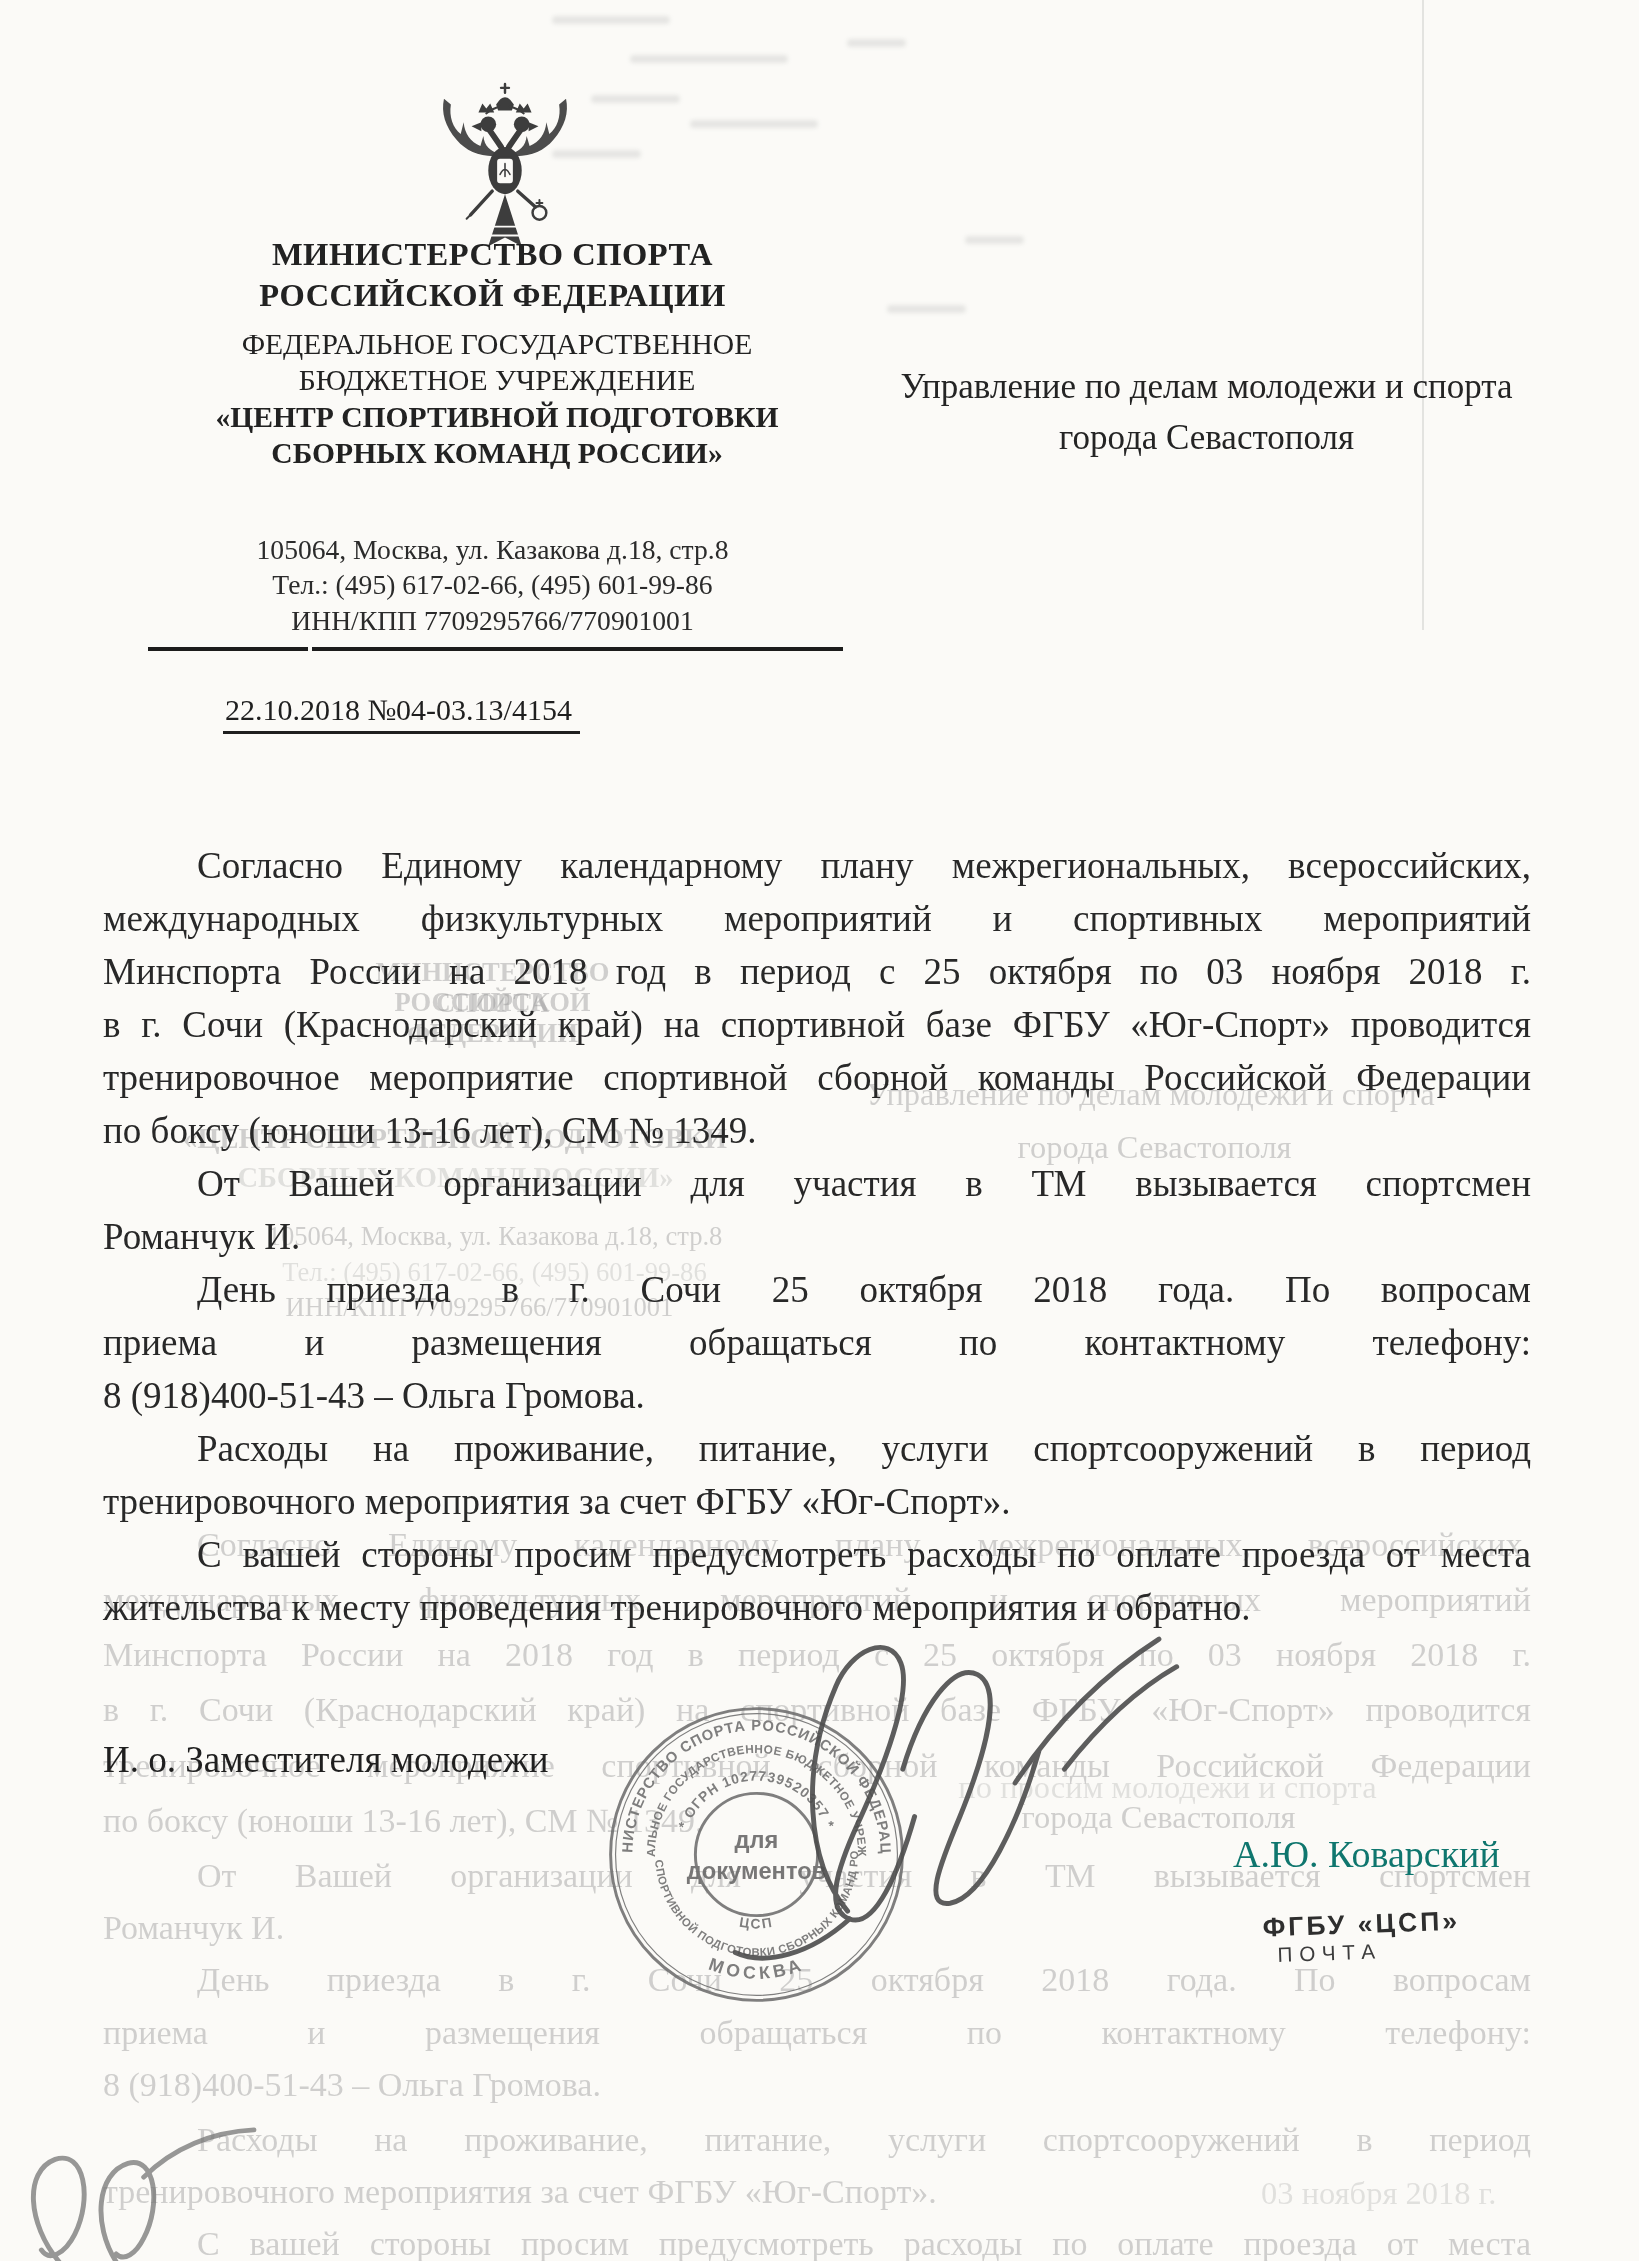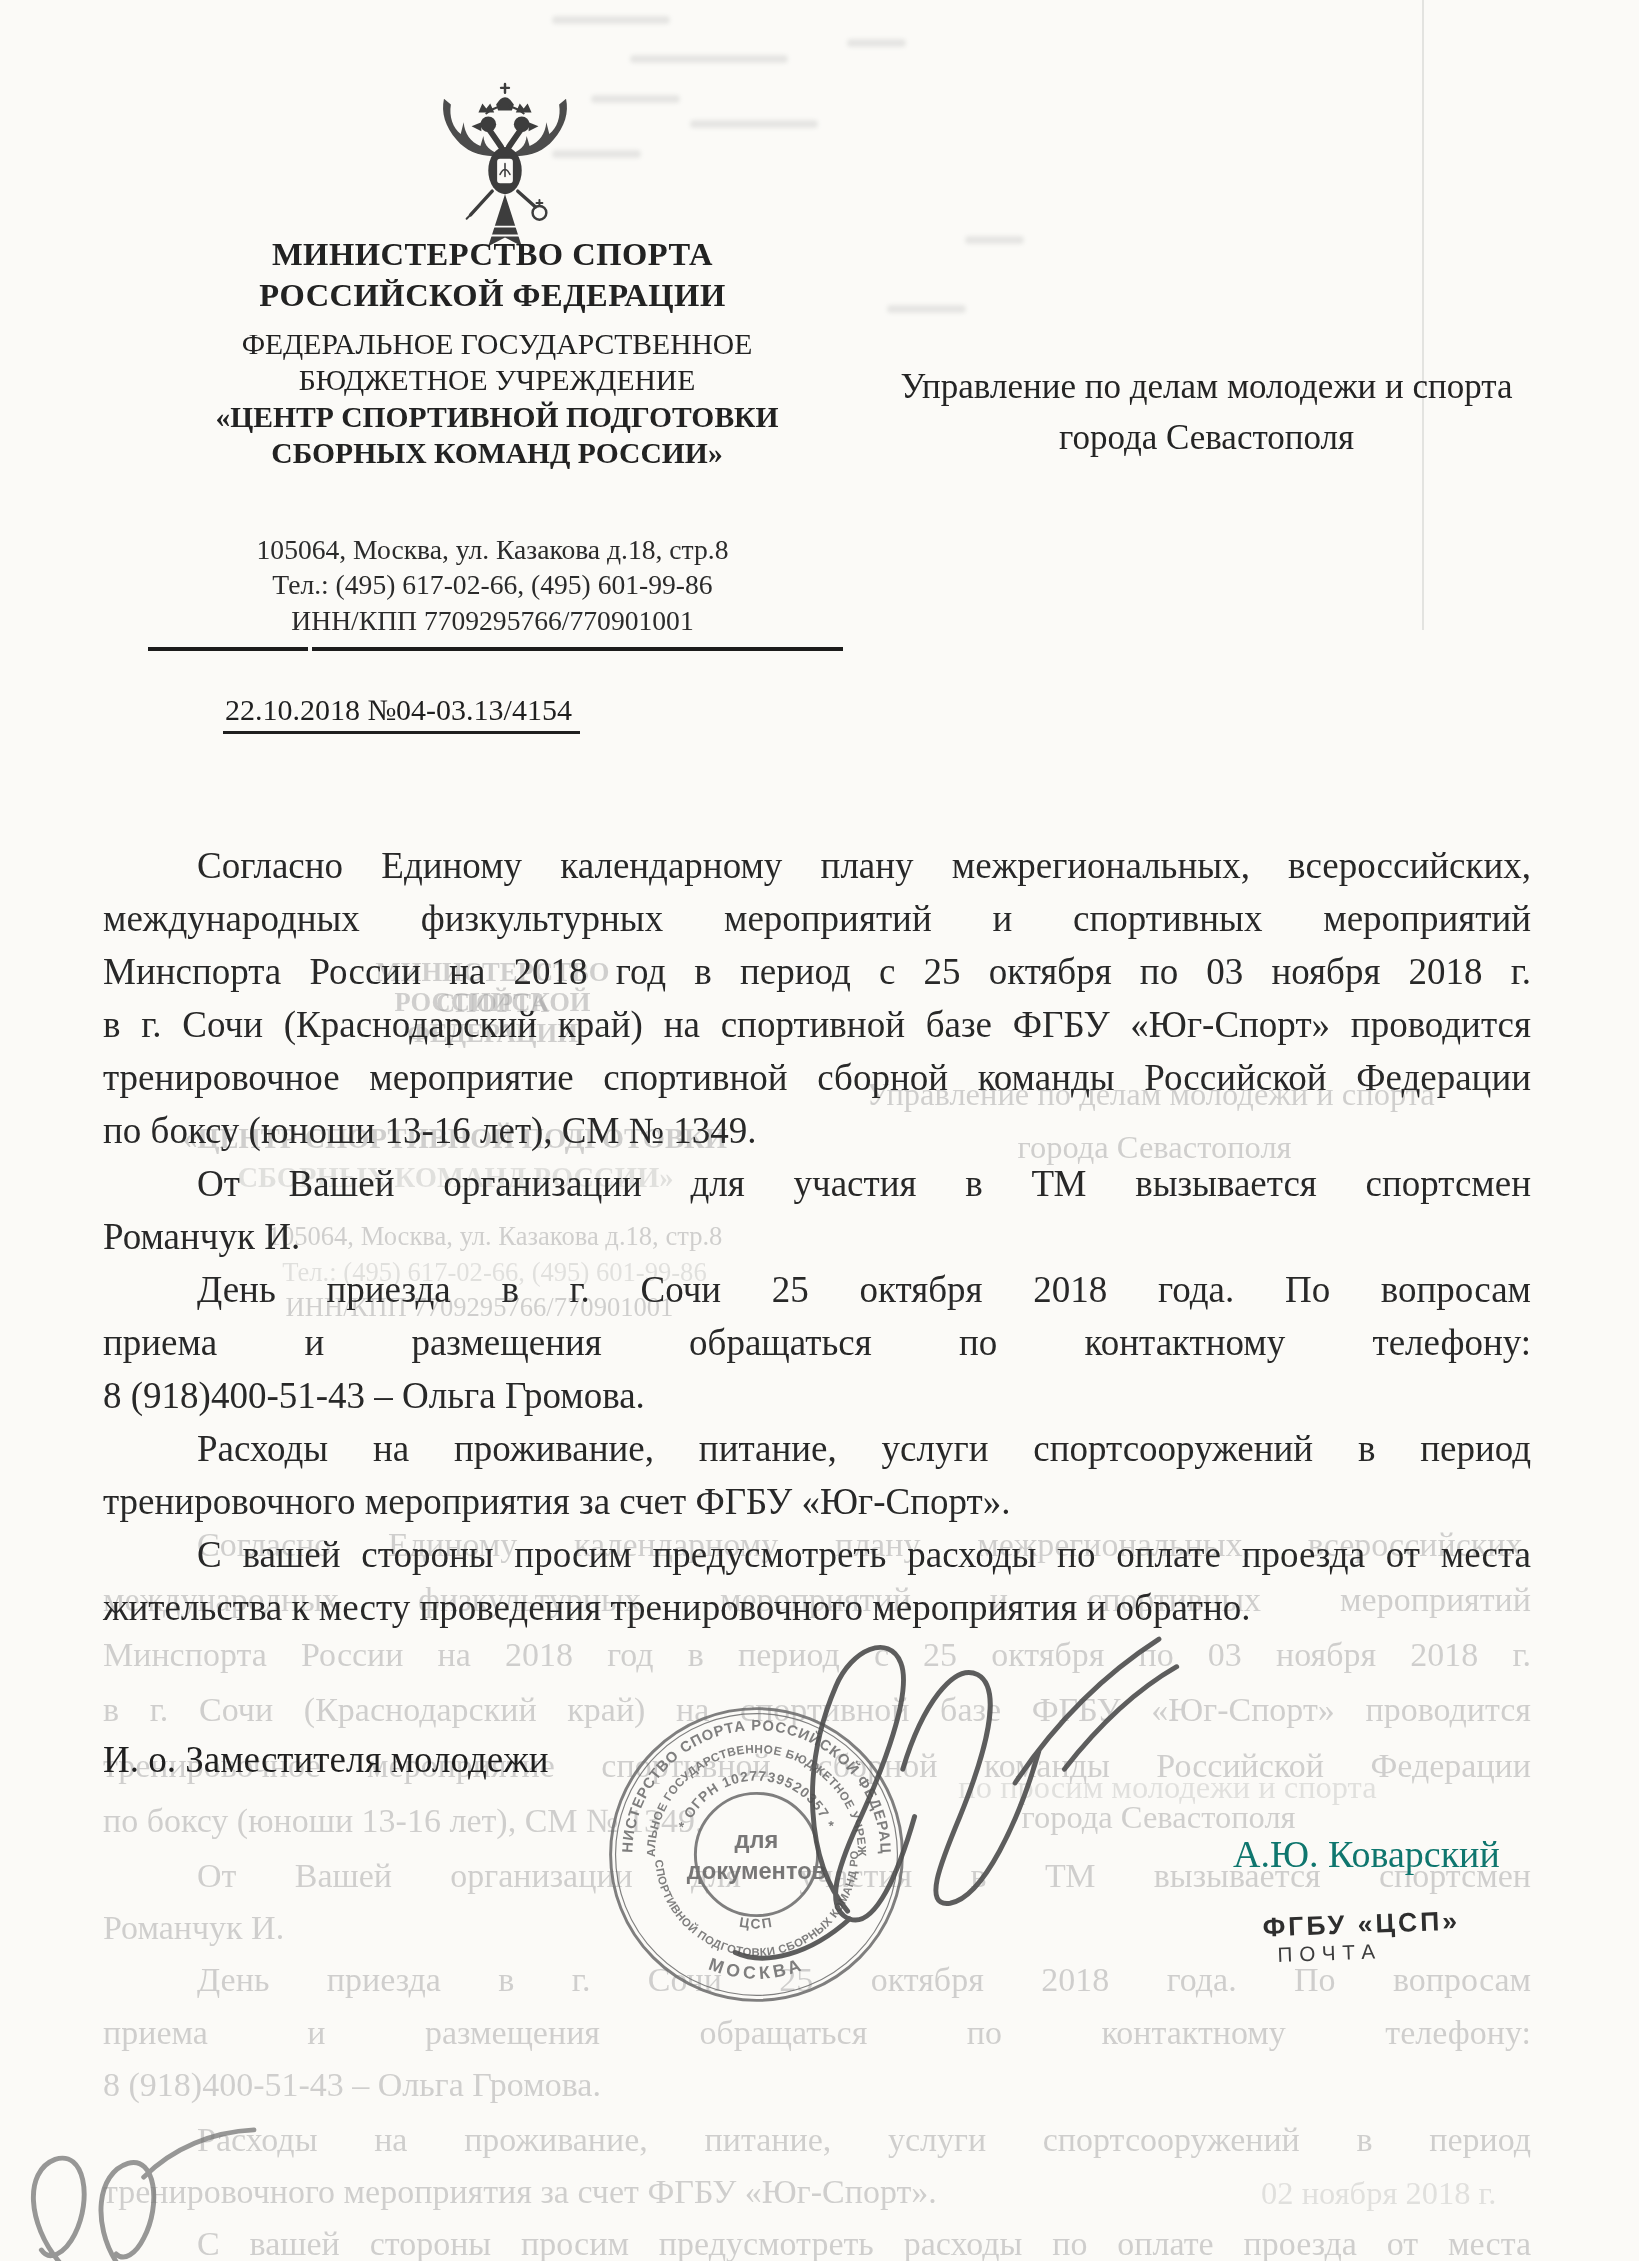--- a/index.html
+++ b/index.html
@@ -59,21 +59,21 @@
   <div class="ghost" style="left:103px;top:1801px;width:690px;font-size:34px">по боксу (юноши 13-16 лет), СМ № 1349.</div>
   <div class="ghost g-c" style="left:1001px;top:1799px;width:315px;font-size:32.5px">города Севастополя</div>
   <div class="ghost g-c g-lite" style="left:936px;top:1769px;width:463px;font-size:32.5px">по просим молодежи и спорта</div>
   <div class="ghost g-j" style="left:103px;top:1856px;width:1428px;font-size:34px;text-indent:94px">От Вашей организации для участия в ТМ вызывается спортсмен</div>
   <div class="ghost" style="left:103px;top:1908px;width:296px;font-size:34px">Романчук И.</div>
   <div class="ghost g-j" style="left:103px;top:1960px;width:1428px;font-size:34px;text-indent:94px">День приезда в г. Сочи 25 октября 2018 года. По вопросам</div>
   <div class="ghost g-j" style="left:103px;top:2013px;width:1428px;font-size:34px">приема и размещения обращаться по контактному телефону:</div>
   <div class="ghost" style="left:103px;top:2065px;width:690px;font-size:34px">8 (918)400-51-43 – Ольга Громова.</div>
   <div class="ghost g-j" style="left:103px;top:2120px;width:1428px;font-size:34px;text-indent:94px">Расходы на проживание, питание, услуги спортсооружений в период</div>
   <div class="ghost" style="left:103px;top:2172px;width:887px;font-size:34px">тренировочного мероприятия за счет ФГБУ «Юг-Спорт».</div>
-  <div class="ghost g-lite" style="left:1261px;top:2175px;width:276px;font-size:32.5px">02 ноября 2018 г.</div>
+  <div class="ghost g-lite" style="left:1261px;top:2175px;width:276px;font-size:32.5px">03 ноября 2018 г.</div>
   <div class="ghost g-j" style="left:103px;top:2224px;width:1428px;font-size:34px;text-indent:94px">С вашей стороны просим предусмотреть расходы по оплате проезда от места</div>
   <div class="ghost g-j g-dark" style="left:103px;top:2258px;width:1428px;font-size:34px">жительства к месту проведения тренировочного мероприятия и обратно.</div>
 
   <div class="smudge" style="left:552px;top:15.8px;width:118px;height:7.9px"></div>
   <div class="smudge" style="left:630px;top:55px;width:158px;height:7.9px"></div>
   <div class="smudge" style="left:591px;top:95px;width:89px;height:7.9px"></div>
   <div class="smudge" style="left:690px;top:120px;width:128px;height:7.9px"></div>
   <div class="smudge" style="left:552px;top:150px;width:89px;height:7.9px"></div>
   <div class="smudge" style="left:847px;top:39px;width:59px;height:7.9px"></div>
   <div class="smudge" style="left:965px;top:236px;width:59px;height:7.9px"></div>

